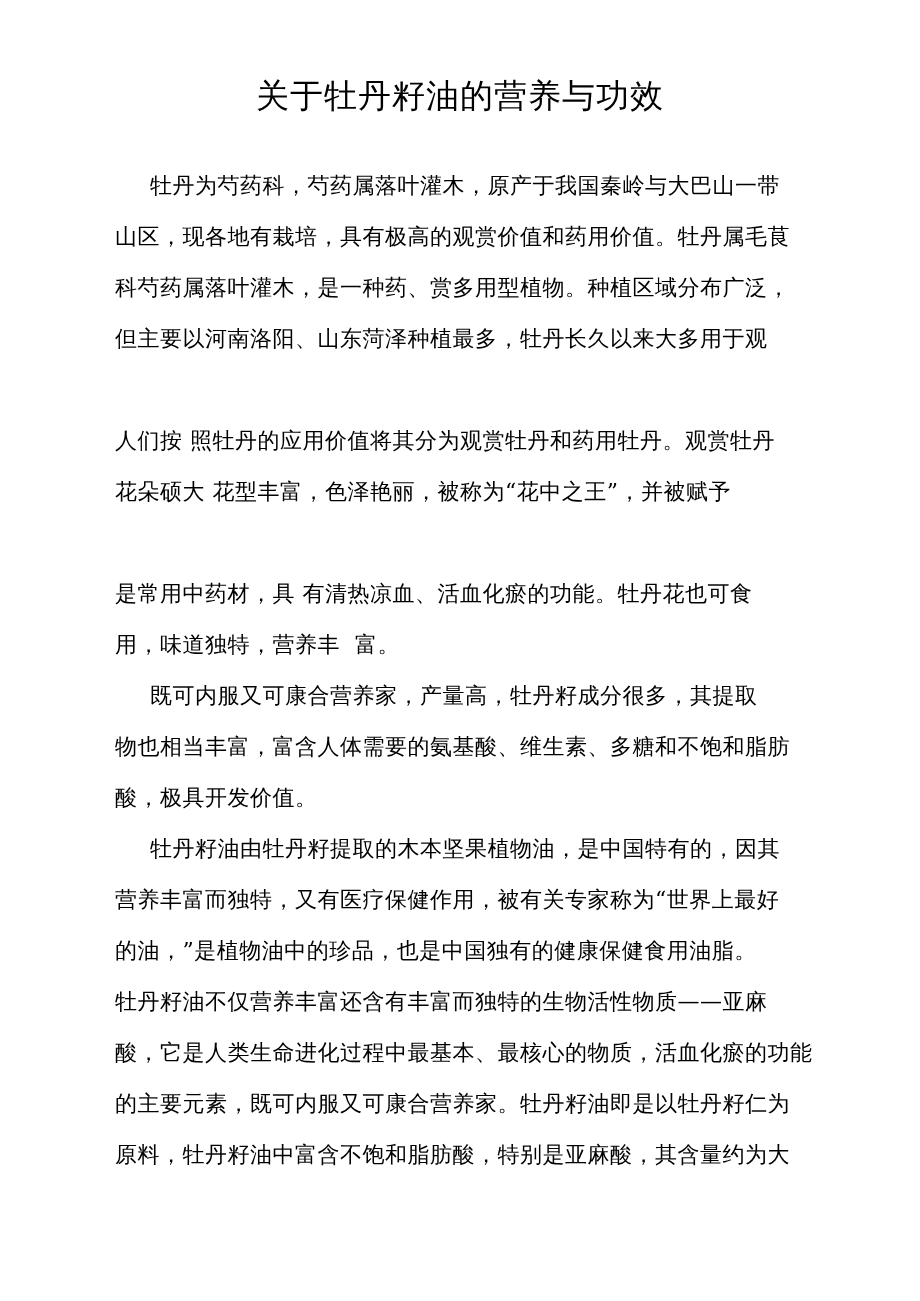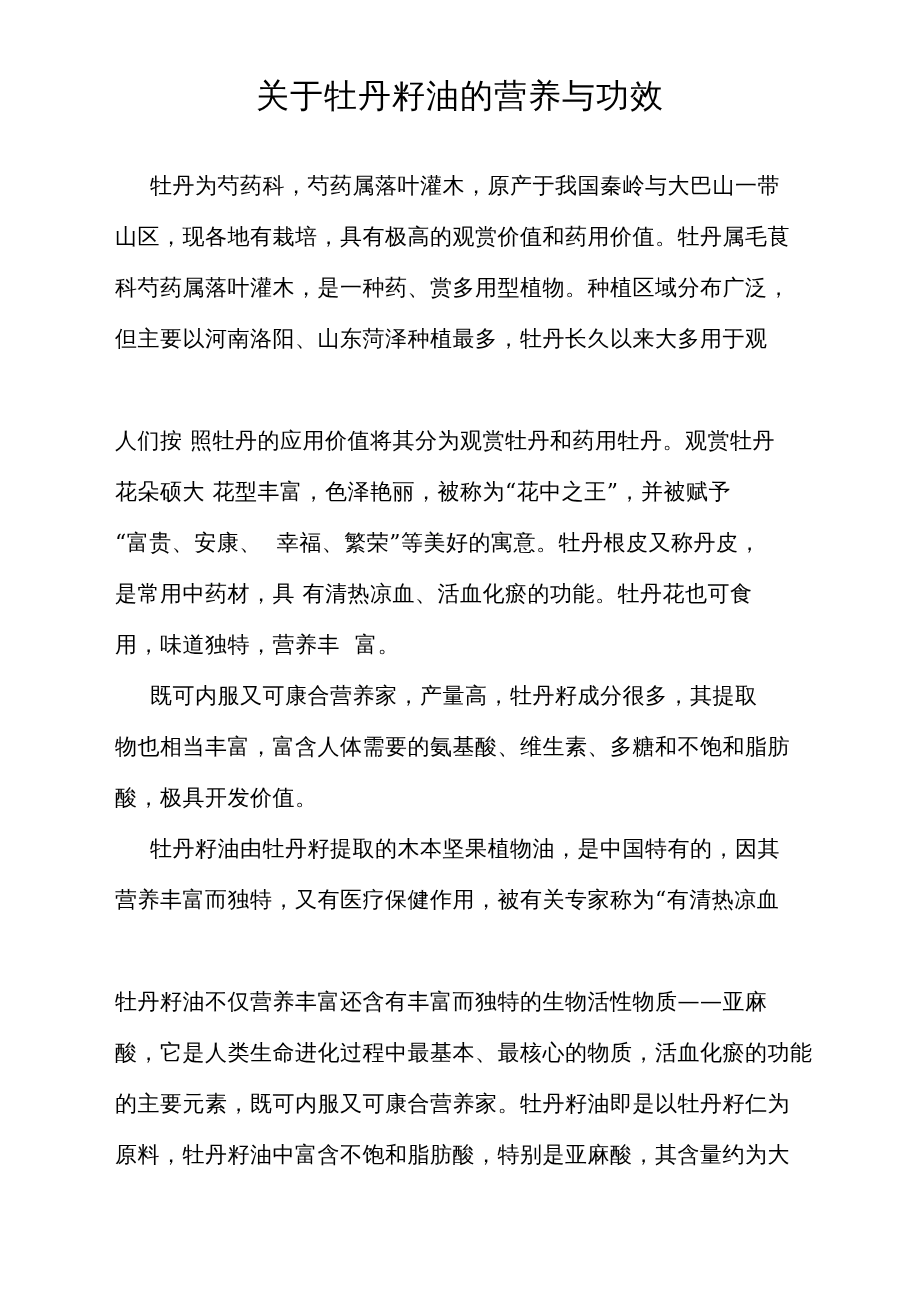--- a/index.html
+++ b/index.html
@@ -51,27 +51,27 @@
 
 <div class="page">
   <h1 class="title">关于牡丹籽油的营养与功效</h1>
 
   <div class="line indent" style="top:170px">牡丹为芍药科，芍药属落叶灌木，原产于我国秦岭与大巴山一带</div>
   <div class="line" style="top:221px">山区，现各地有栽培，具有极高的观赏价值和药用价值。牡丹属毛茛</div>
   <div class="line" style="top:272px">科芍药属落叶灌木，是一种药、赏多用型植物。种植区域分布广泛，</div>
   <div class="line" style="top:323px">但主要以河南洛阳、山东菏泽种植最多，牡丹长久以来大多用于观</div>
   <div class="line" style="top:425px">人们按 照牡丹的应用价值将其分为观赏牡丹和药用牡丹。观赏牡丹</div>
   <div class="line" style="top:476px">花朵硕大 花型丰富，色泽艳丽，被称为“花中之王”，并被赋予</div>
-  <div class="line" style="top:527px">“富贵、安康、  幸福、繁荣”等美好的寓意。牡丹根皮又称丹皮，</div>
   <div class="line" style="top:578px">是常用中药材，具 有清热凉血、活血化瘀的功能。牡丹花也可食</div>
   <div class="line" style="top:629px">用，味道独特，营养丰  富。</div>
 
   <div class="line indent" style="top:680px">既可内服又可康合营养家，产量高，牡丹籽成分很多，其提取</div>
   <div class="line" style="top:731px">物也相当丰富，富含人体需要的氨基酸、维生素、多糖和不饱和脂肪</div>
   <div class="line" style="top:782px">酸，极具开发价值。</div>
 
   <div class="line indent" style="top:833px">牡丹籽油由牡丹籽提取的木本坚果植物油，是中国特有的，因其</div>
-  <div class="line" style="top:884px">营养丰富而独特，又有医疗保健作用，被有关专家称为“有清热凉血</div>
+  <div class="line" style="top:884px">营养丰富而独特，又有医疗保健作用，被有关专家称为“世界上最好</div>
+  <div class="line" style="top:935px">的油，”是植物油中的珍品，也是中国独有的健康保健食用油脂。</div>
   <div class="line" style="top:986px">牡丹籽油不仅营养丰富还含有丰富而独特的生物活性物质——亚麻</div>
   <div class="line" style="top:1037px">酸，它是人类生命进化过程中最基本、最核心的物质，活血化瘀的功能</div>
   <div class="line" style="top:1088px">的主要元素，既可内服又可康合营养家。牡丹籽油即是以牡丹籽仁为</div>
   <div class="line" style="top:1139px">原料，牡丹籽油中富含不饱和脂肪酸，特别是亚麻酸，其含量约为大</div>
 </div>
 
 </body></html>

